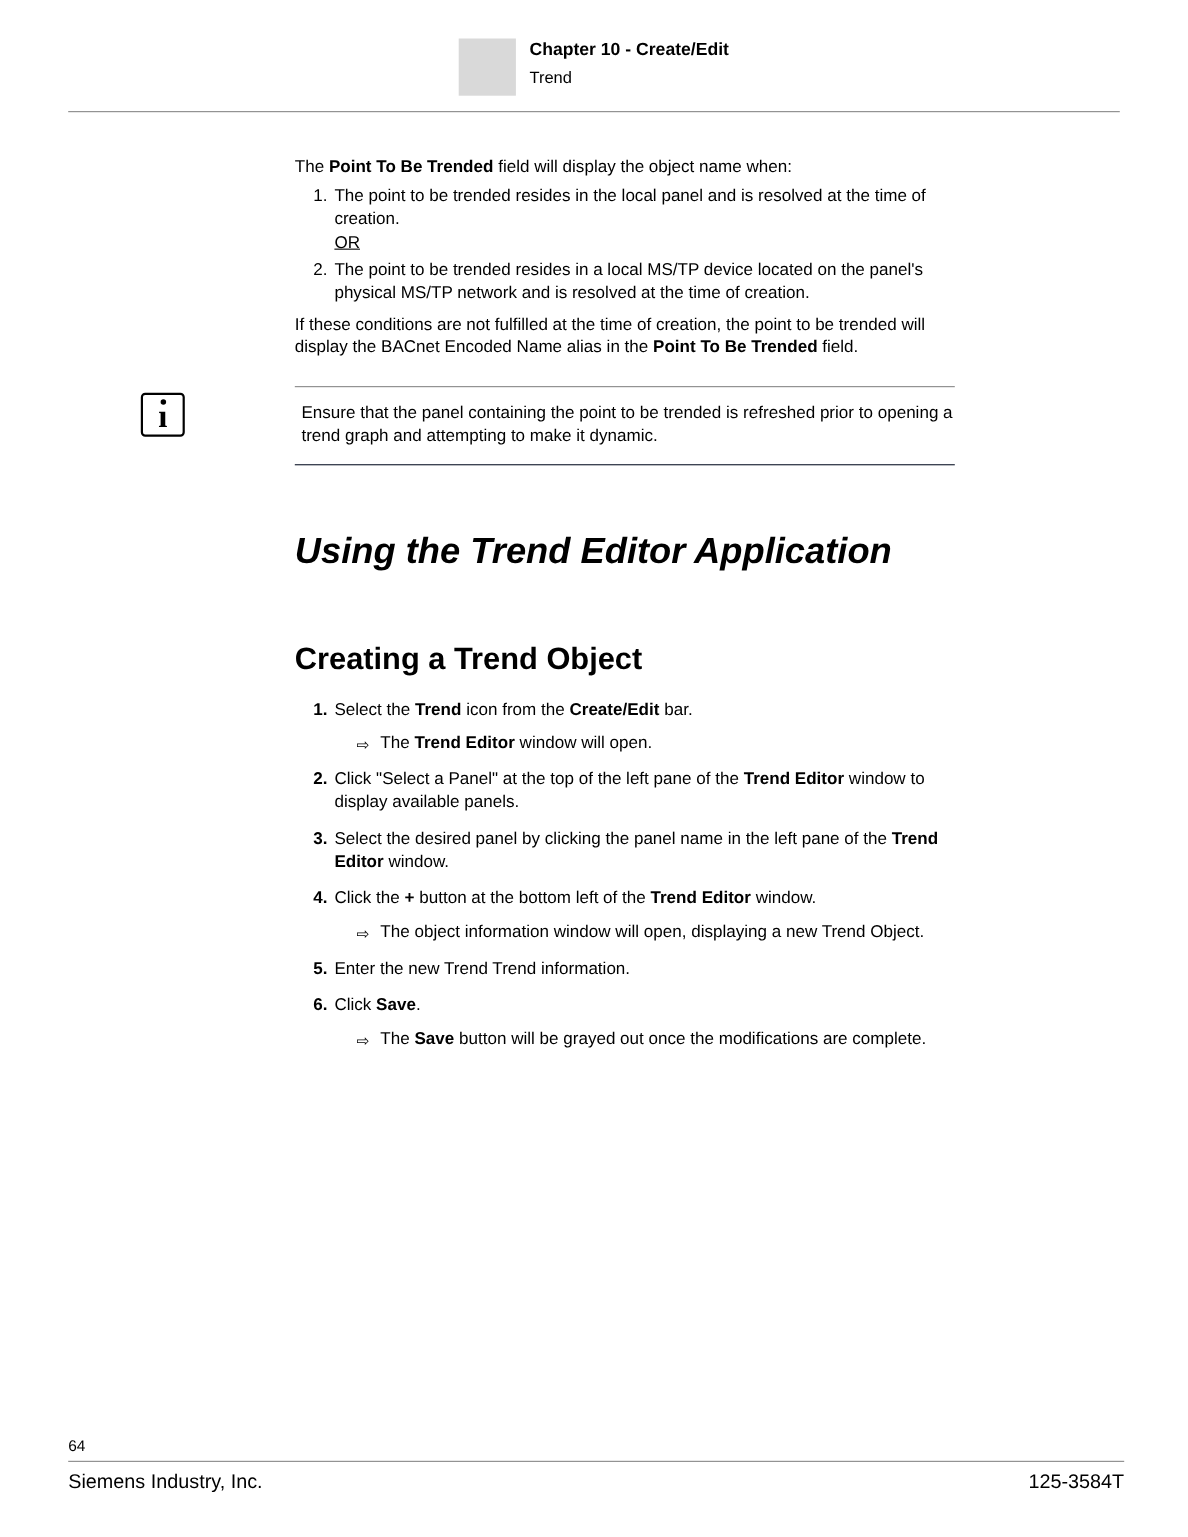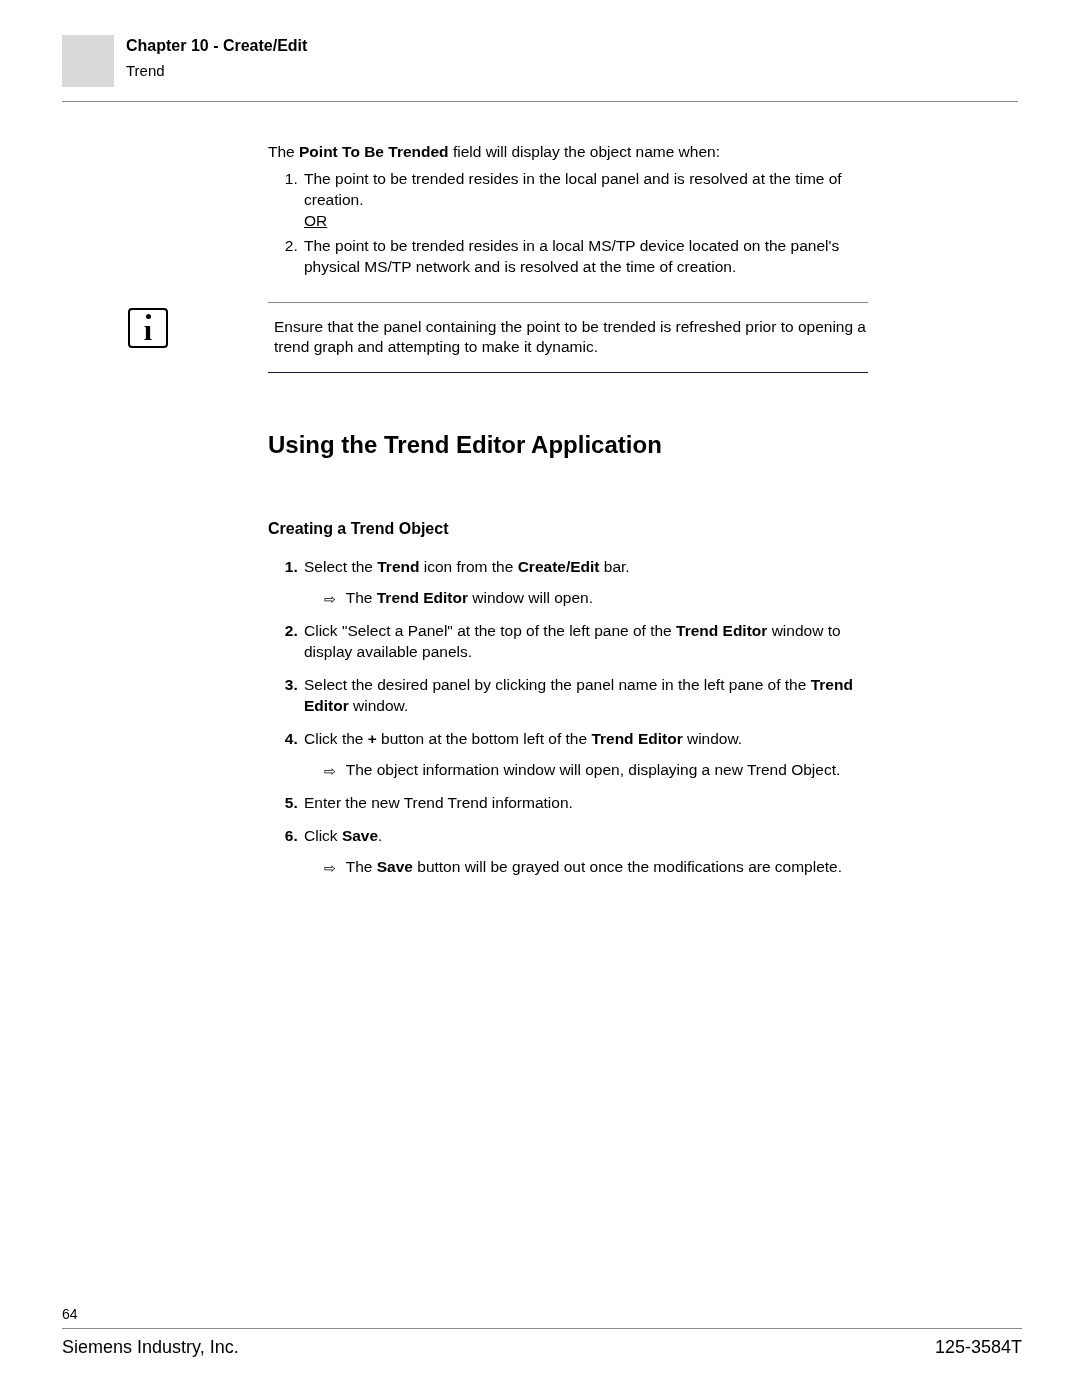--- a/index.html
+++ b/index.html
@@ -17,20 +17,21 @@
     position: relative;
     box-sizing: border-box;
     padding: 35px 62px 40px 62px;
   }
   
   .header {
     display: flex;
     align-items: flex-start;
     padding-bottom: 14px;
     border-bottom: 1px solid #888;
+    justify-content: center;
   }
   .header-square {
     width: 52px;
     height: 52px;
     background: #d9d9d9;
     flex-shrink: 0;
     margin-right: 12px;
   }
   .header-text {
     display: flex;
@@ -100,26 +101,27 @@
   .note-icon-i {
     margin-top: 4px;
   }
   .note-body {
     border-top: 1px solid #888;
     border-bottom: 1px solid #0f172a;
     padding: 14px 2px 14px 6px;
   }
   
   h2.section {
-    font-size: 24px;
+    font-size: 33px;
     font-weight: bold;
     margin: 56px 0 0 0;
+    font-style: italic;
   }
   h2.subsection {
-    font-size: 16px;
+    font-size: 28px;
     font-weight: bold;
     margin: 56px 0 18px 0;
   }
   ol.steps {
     list-style-type: decimal;
     margin: 0;
     padding-left: 34px;
   }
   ol.steps > li {
     margin-bottom: 12px;
@@ -183,20 +185,23 @@
     <ol class="num">
       <li>
         <span class="step-text">The point to be trended resides in the local panel and is resolved at the time of creation.</span>
         <div class="or-line" style="font-weight:normal;text-decoration:underline;">OR</div>
       </li>
       <li>
         <span class="step-text">The point to be trended resides in a local MS/TP device located on the panel's physical MS/TP network and is resolved at the time of creation.</span>
       </li>
     </ol>
 
+    <p style="margin-top:8px;">
+      <span>If these conditions are not fulfilled at the time of creation, the point to be trended will display the BACnet Encoded Name alias in the </span><span class="bold">Point To Be Trended</span><span> field.</span>
+    </p>
 
     <div class="note-wrap">
       <div class="note-icon-box">
         <div class="note-icon-dot"></div>
         <div class="note-icon-i">ı</div>
       </div>
       <div class="note-body">
         <span>Ensure that the panel containing the point to be trended is refreshed prior to opening a trend graph and attempting to make it dynamic.</span>
       </div>
     </div>

